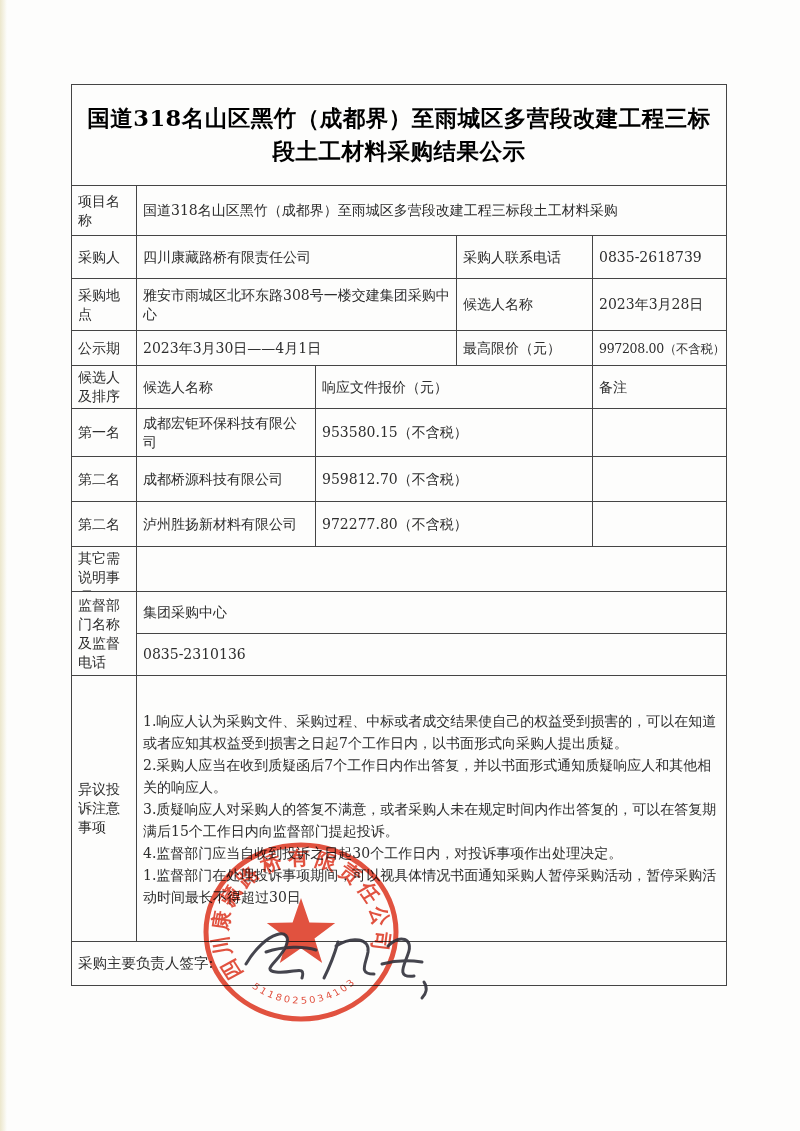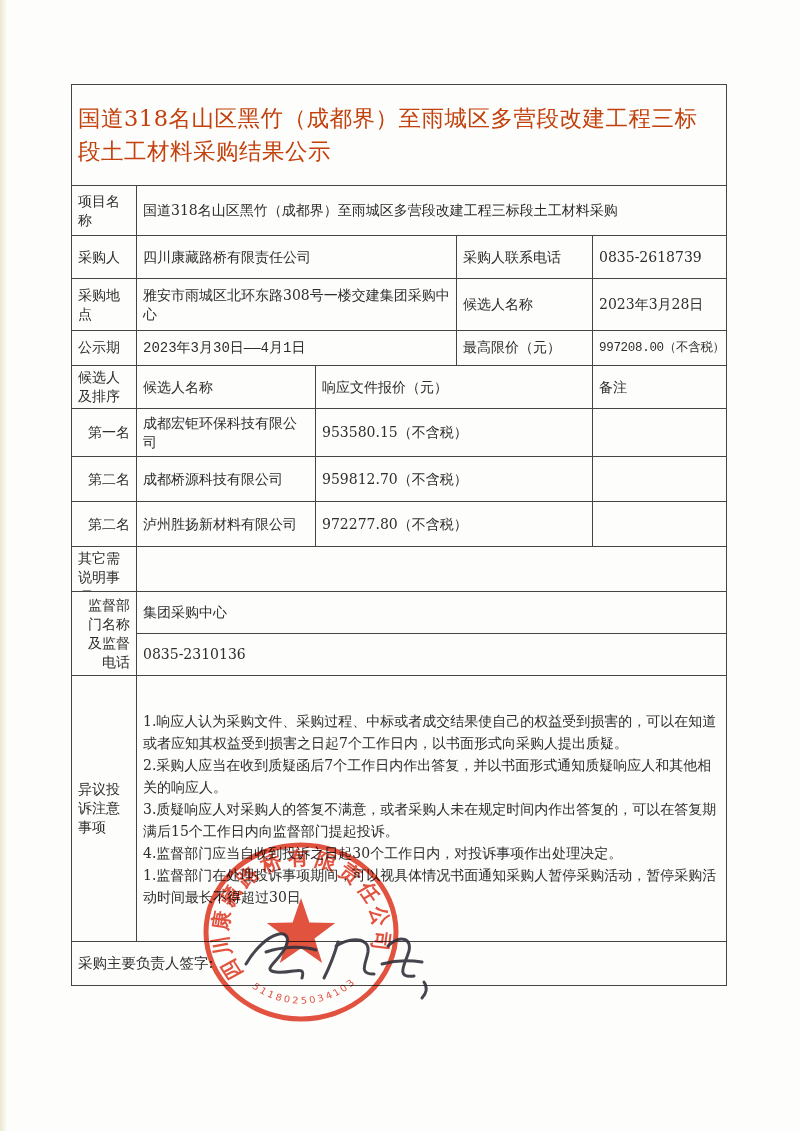--- a/index.html
+++ b/index.html
@@ -27,38 +27,38 @@
     vertical-align:middle;
     word-break:break-all;
   }
   col.c1{width:65px;} col.c2{width:179px;} col.c3{width:141px;}
   col.c4{width:136px;} col.c5{width:134px;}
 
   tr.r-title{height:101px;}
   tr.r-project{height:50px;}
   tr.r-purchaser{height:43px;}
   tr.r-location{height:52px;}
-  tr.r-publicity{height:35px;font-family:Liberation Mono, monospace;}
+  tr.r-publicity{height:35px;}
   tr.r-chead{height:42px;}
   tr.r-cand1{height:48px;}
   tr.r-cand2{height:45px;}
   tr.r-cand3{height:45px;}
   tr.r-other{height:43px;}
   tr.r-sup{height:42px;}
   tr.r-objection{height:266px;}
   tr.r-sign{height:44px;}
 
   .title-cell{
-    font-weight:normal;
+    text-align:center;font-weight:bold;
     font-size:22.5px;line-height:33px;
     letter-spacing:0.5px;
-    padding:0 14px;color:#c2410c;
+    padding:0 14px;color:#000000;
   }
   .lbl{padding:2px 3px 2px 7px;}
-  .lbl-center{text-align:right;padding:2px 2px;}
+  .lbl-center{text-align:left;padding:2px 2px;}
   .clip{overflow:hidden;}
   .clip .inner{height:56px;margin-bottom:-16px;}
   .ctr{text-align:left;}
   .val-left{padding-left:8px;}
   .tight{font-size:12.5px;letter-spacing:-0.3px;padding:2px 2px;text-align:left;white-space:nowrap;overflow:hidden;}
   .obj-cell{vertical-align:middle;padding:10px 10px 14px 10px;}
   .obj-cell .obj-line{margin:0;line-height:22px;}
   .sign-cell{padding-left:8px;font-size:14.5px;}
 
   .seal{position:absolute;left:196px;top:836px;pointer-events:none;mix-blend-mode:multiply;}

